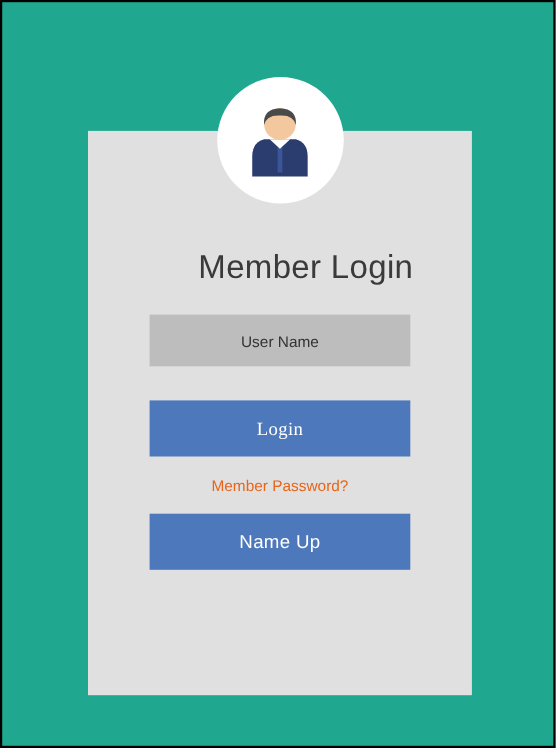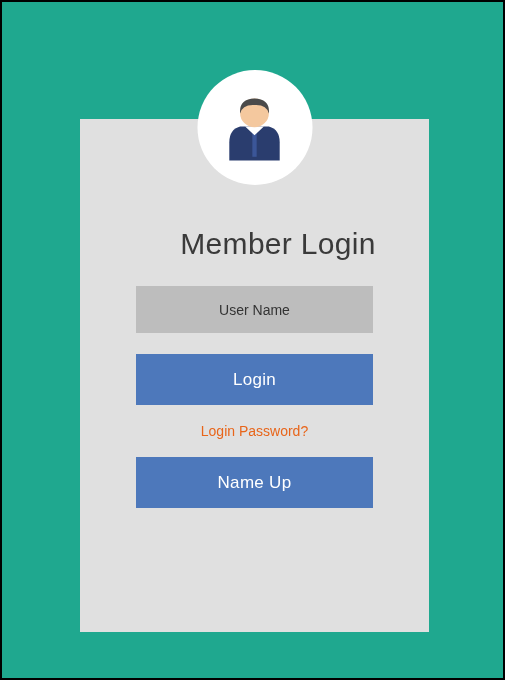--- a/index.html
+++ b/index.html
@@ -76,21 +76,22 @@
       height: 51px;
       background: #4d78bb;
       border: none;
       color: #fff;
       font-size: 17px;
       font-family: inherit;
       cursor: pointer;
       letter-spacing: 0.3px;
     }
     .btn-login {
-      margin-top: 4px;
+      margin-top: 14px;
+      font-family: Liberation Serif, serif;
     }
     .forgot {
       width: 100%;
       text-align: center;
       color: #e8651a;
       font-size: 14px;
       margin: 18px 0 18px;
       cursor: pointer;
       text-decoration: none;
       display: block;
@@ -108,16 +109,16 @@
       <circle cx="50" cy="29" r="20" fill="#f4c89e"></circle>
       <path d="M 30 30 Q 28 10 50 9 Q 72 10 70 30 Q 67 17 50 18 Q 33 17 30 30 Z" fill="#4a4a4a"></path>
     </svg>
   </div>
 
   <h1 class="title">Member Login</h1>
 
   <div class="form-area">
     <input type="text" class="input" placeholder="User Name" style="">
     <button class="btn btn-login">Login</button>
-    <a class="forgot">Login Password?</a>
+    <a class="forgot">Member Password?</a>
     <button class="btn">Name Up</button>
   </div>
 </div>
 
 </body></html>

